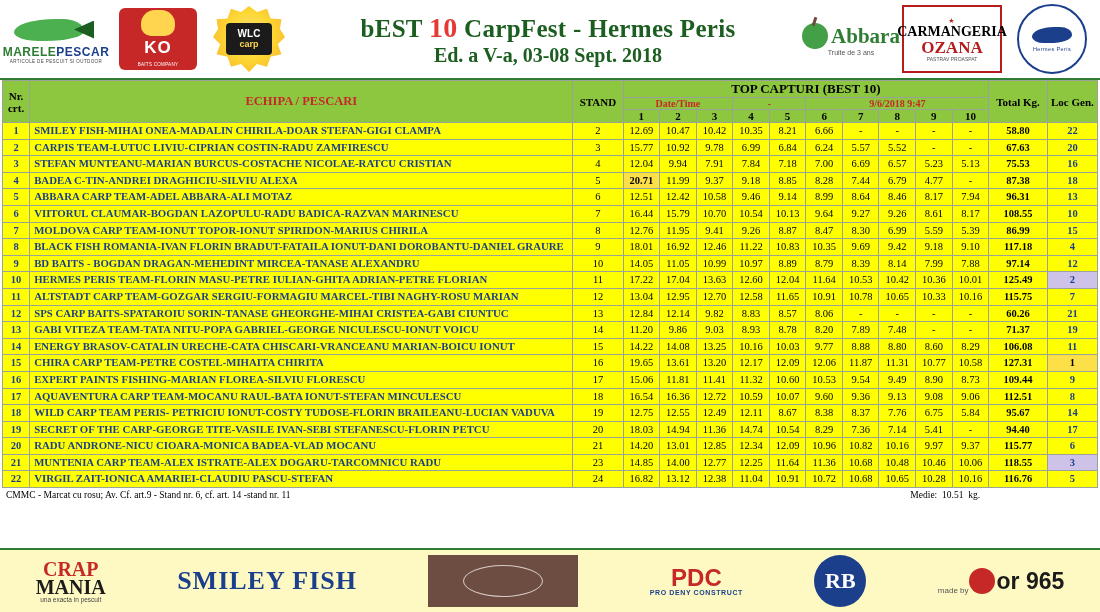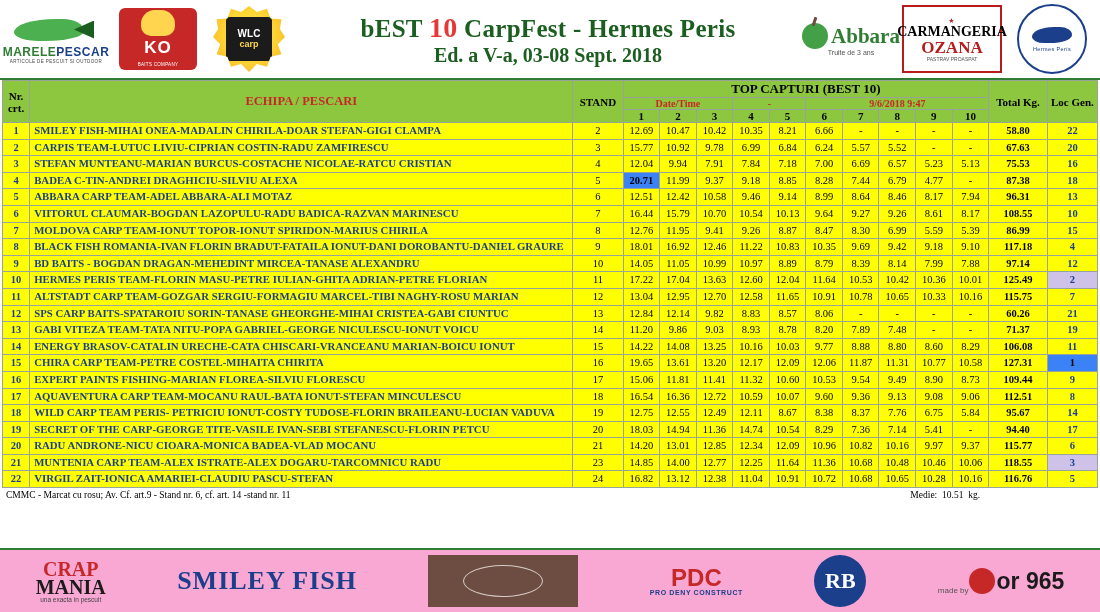--- a/index.html
+++ b/index.html
@@ -45,21 +45,21 @@
     font-family:"Liberation Sans",sans-serif;font-weight:bold;color:#fff;font-size:17px;letter-spacing:1px;}
   .ko-sub{position:absolute;bottom:3px;width:100%;text-align:center;color:#fff;font-size:4.5px;
     font-family:"Liberation Sans",sans-serif;letter-spacing:.3px;}
 
   .logo-wlc{width:90px;}
   .wlc-sun{
     width:72px;height:66px;background:radial-gradient(circle at 50% 45%, #ffe082 0%, #fdd835 45%, #f9a825 100%);
     position:relative;display:flex;align-items:center;justify-content:center;
     clip-path:polygon(50% 0%,61% 9%,75% 4%,80% 19%,95% 20%,93% 35%,100% 47%,90% 58%,95% 73%,80% 77%,75% 92%,61% 88%,50% 100%,39% 88%,25% 92%,20% 77%,5% 73%,10% 58%,0% 47%,7% 35%,5% 20%,20% 19%,25% 4%,39% 9%);
   }
-  .wlc-inner{background:#1b1b1b;color:#fff;width:46px;height:44px;border-radius:4px;
+  .wlc-inner{background:#1b1b1b;color:#fff;width:46px;height:32px;border-radius:4px;
     font-family:"Liberation Sans",sans-serif;font-size:10px;font-weight:bold;
     display:flex;flex-direction:column;align-items:center;justify-content:center;line-height:10px;}
   .wlc-inner span{display:block;}
   .wlc-inner .c{color:#ffd54f;font-size:9px;}
 
   .title-wrap{flex:1 1 auto;text-align:center;padding:0 6px;}
   .title-main{
     font-family:"Liberation Serif",serif;
     font-size:25px;font-weight:bold;color:#1b5e20;
     letter-spacing:.3px;white-space:nowrap;
@@ -111,33 +111,33 @@
   }
   td.nr{text-align:center;font-weight:bold;color:#1b3f8b;width:26px;}
   td.team{
     text-align:left;padding-left:4px;font-weight:bold;color:#1b3f8b;
     font-size:10.8px;white-space:nowrap;overflow:hidden;
   }
   td.stand{text-align:center;color:#000;width:46px;}
   td.c{text-align:center;color:#000;}
   td.total{text-align:center;font-weight:bold;color:#000;}
   td.loc{text-align:center;font-weight:bold;color:#1b3f8b;}
-  td.hl-red{background:#3b82f6;color:#000;font-weight:bold;}
+  td.hl-red{background:#fde047;color:#000;font-weight:bold;}
   td.hl-purple{background:#cfc2e8;}
 
   .footnote{
     font-family:"Liberation Serif",serif;font-size:9.5px;color:#000;
     padding:2px 0 0 6px;display:flex;align-items:center;
   }
   .footnote .right{margin-left:auto;padding-right:120px;}
 
   
   .sponsors{
     position:absolute;left:0;bottom:0;width:1100px;height:62px;
-    background:#f9a8d4;border-top:2px solid #2e7d32;
+    background:#fef9c3;border-top:2px solid #2e7d32;
     display:flex;align-items:center;justify-content:space-around;
   }
   .sp{display:flex;align-items:center;justify-content:center;height:58px;}
   .cm-box{display:flex;flex-direction:column;align-items:center;}
   .cm-t{font-family:"Liberation Serif",serif;font-size:20px;font-weight:bold;color:#c62828;line-height:18px;}
   .cm-t2{font-family:"Liberation Serif",serif;font-size:20px;font-weight:bold;color:#1b1b1b;line-height:18px;}
   .cm-s{font-size:6.5px;color:#444;font-family:"Liberation Sans",sans-serif;}
   .sf{font-family:"Liberation Serif",serif;font-size:26px;font-weight:bold;color:#1b3f8b;letter-spacing:1px;}
   .brown-box{width:150px;height:52px;background:#6d4c41;display:flex;align-items:center;justify-content:center;}
   .brown-box .mark{width:78px;height:30px;border:1px solid #d7ccc8;border-radius:50%;}

